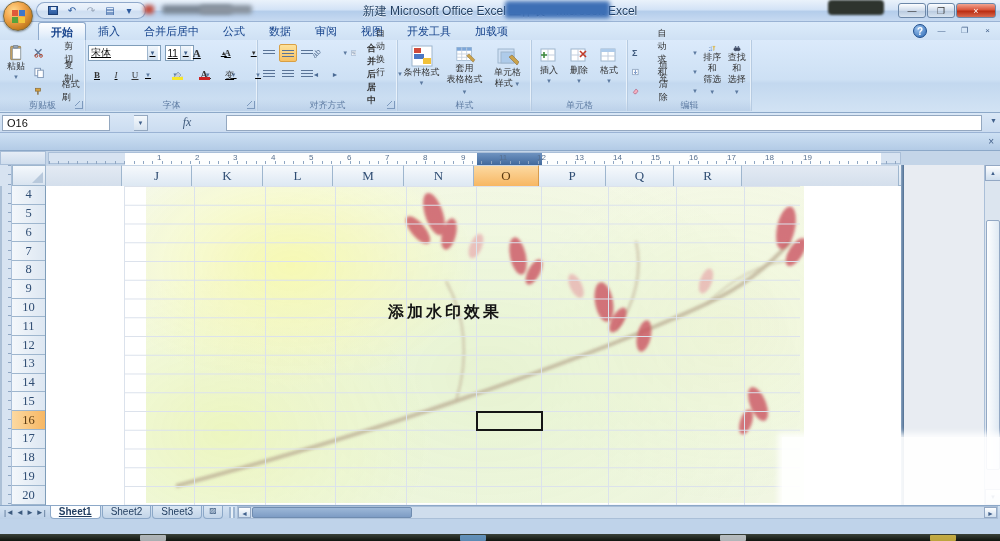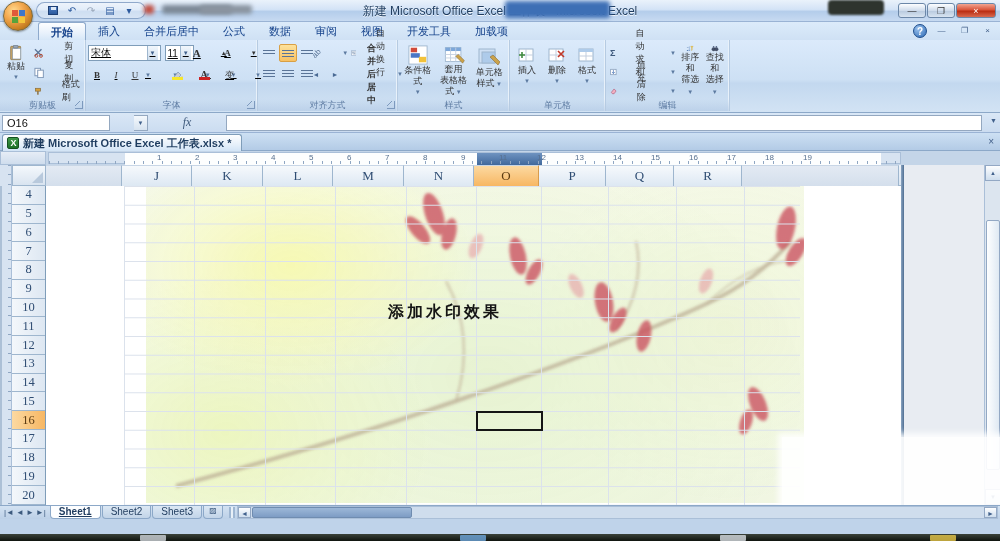--- a/index.html
+++ b/index.html
@@ -397,21 +397,21 @@
           </svg>
           <span>合并后居中</span>
           <span class="arr">▼</span>
         </div>
       </div>
       <div class="rgroup-label">对齐方式</div>
       <div class="launcher"></div>
     </div>
 
 
-    <div class="rgroup" style="width:112px;">
+    <div class="rgroup" style="width:134px;">
       <div style="display:flex;">
         <div class="bigbtn">
           <svg width="22" height="22" viewBox="0 0 22 22">
             <rect x="1" y="1" width="20" height="20" fill="#fff" stroke="#9eb6ce"></rect>
             <rect x="3" y="3" width="7" height="5" fill="#d04a3a"></rect>
               <rect x="3" y="9" width="10" height="5" fill="#4a77c4"></rect>
             <rect x="12" y="13" width="8" height="6" fill="#f2c23a"></rect>
           </svg>
           <span>条件格式</span>
           <span style="font-size:6px;color:#5c7aa0;">▼</span>
@@ -531,24 +531,20 @@
 
   <div id="formulabar">
     <div id="namebox">O16</div>
     <div id="namebox-arr">▼</div>
     <div id="fx">fx</div>
     <div id="formula-input"></div>
     <div id="fb-chevron">▼</div>
   </div>
 
   <div id="doctabs">
-    <div id="doctab">
-      <span id="xlicon"></span>
-      <span>新建 Microsoft Office Excel 工作表.xlsx *</span>
-    </div>
     <div id="doctab-close">×</div>
   </div>
 
   <div id="rulerrow">
     <div id="ruler-corner"></div>
     <div id="hruler">
       <div class="content"></div>
       <div class="sel"></div>
       <div class="ticks"></div>
       <div id="ruler-nums">

